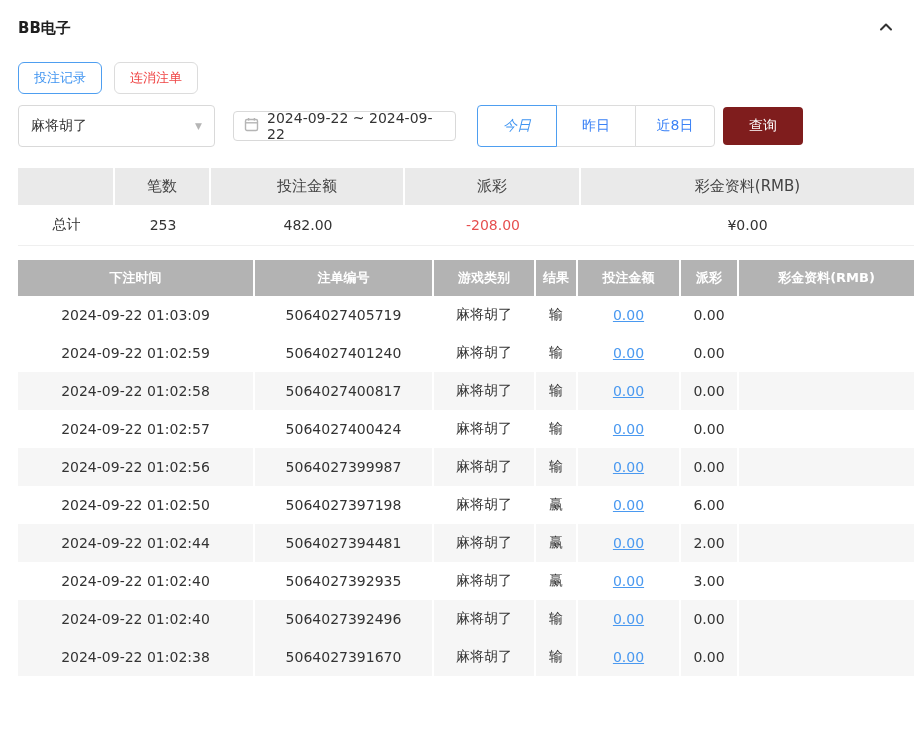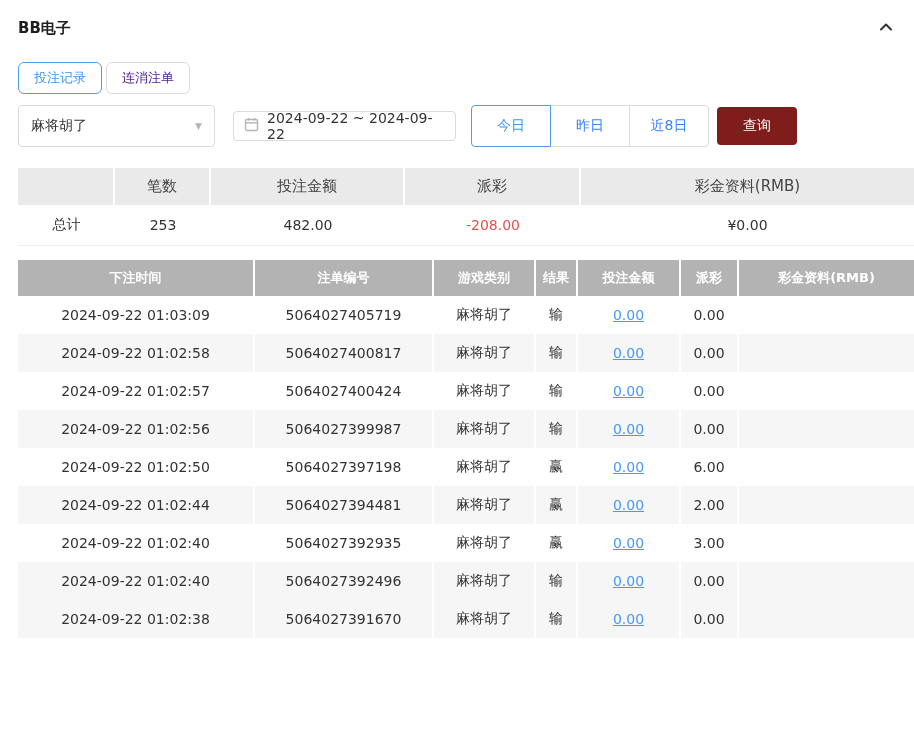--- a/index.html
+++ b/index.html
@@ -8,40 +8,40 @@
   .page { width:914px; padding:0 18px; }
 
   
   .panel-header { display:flex; justify-content:space-between; align-items:center;
                   padding:18px 0 24px; }
   .panel-title { font-size:15px; font-weight:bold; color:#1f1f1f; }
   .collapse-btn { width:20px; height:20px; background:none; border:none; cursor:pointer;
                   display:flex; align-items:center; justify-content:center; }
 
   
-  .tabs { display:flex; gap:4px;align-items:flex-end; }
+  .tabs { display:flex; gap:12px;align-items:flex-end; }
   .tab { height:32px; padding:0 15px; border-radius:6px; background:#fff;
-         border:1px solid #dcdcdc; color:#4c1d95; font-size:13px; cursor:pointer;
+         border:1px solid #dcdcdc; color:#ef4444; font-size:13px; cursor:pointer;
          font-family:inherit; }
   .tab.active { border-color:#4e9ef0; color:#3f94f1; }
 
   
   .filters { display:flex; align-items:center; margin-top:11px; }
   .select { width:197px; height:42px; border:1px solid #d9d9d9; border-radius:4px;
             display:flex; align-items:center; justify-content:space-between;
             padding:0 12px; font-size:14px; color:#333; cursor:pointer; background:#fff; }
   .caret { color:#b5b5b5; font-size:9px; }
   .datepicker { margin-left:18px; width:223px; height:30px; border:1px solid #d9d9d9;
                 border-radius:4px; display:flex; align-items:center; gap:8px;
                 padding:0 10px; font-size:14px; color:#333; cursor:pointer; background:#fff; }
   .btn-group { display:flex; margin-left:11px; }
   .qbtn { width:80px; height:42px; background:#fff; border:1px solid #dcdcdc;
           color:#3b82f6; font-size:14px; margin-left:-1px; cursor:pointer;
           font-family:inherit; }
-  .qbtn:first-child { border-radius:4px 0 0 4px; margin-left:4px; }
+  .qbtn:first-child { border-radius:4px 0 0 4px; margin-left:10px;font-style:italic; }
   .qbtn:last-child  { border-radius:0 4px 4px 0; }
   .qbtn.active { border-color:#4e9ef0; color:#3f94f1; position:relative; z-index:1; }
   .search-btn { margin-left:8px; width:80px; height:38px; background:#7f1d1d; border:none;
                 border-radius:4px; color:#fff; font-size:14px; cursor:pointer;
                 font-family:inherit; }
 
   
   table { border-collapse:separate; border-spacing:0; width:896px; table-layout:fixed; }
   .summary-table { margin-top:21px; }
   .summary-table th { height:37px; background:#eaeaea; font-size:15px; font-weight:normal;
@@ -159,20 +159,29 @@
     <tbody>
         <tr class="bet-row">
     <td>2024-09-22 01:03:09</td>
     <td>5064027405719</td>
     <td>麻将胡了</td>
     <td>输</td>
     <td><a class="bet-link">0.00</a></td>
     <td>0.00</td>
     <td></td>
   </tr>
+        <tr class="bet-row">
+    <td>2024-09-22 01:02:59</td>
+    <td>5064027401240</td>
+    <td>麻将胡了</td>
+    <td>输</td>
+    <td><a class="bet-link">0.00</a></td>
+    <td>0.00</td>
+    <td></td>
+  </tr>
         <tr class="bet-row alt">
     <td>2024-09-22 01:02:58</td>
     <td>5064027400817</td>
     <td>麻将胡了</td>
     <td>输</td>
     <td><a class="bet-link">0.00</a></td>
     <td>0.00</td>
     <td></td>
   </tr>
         <tr class="bet-row">

